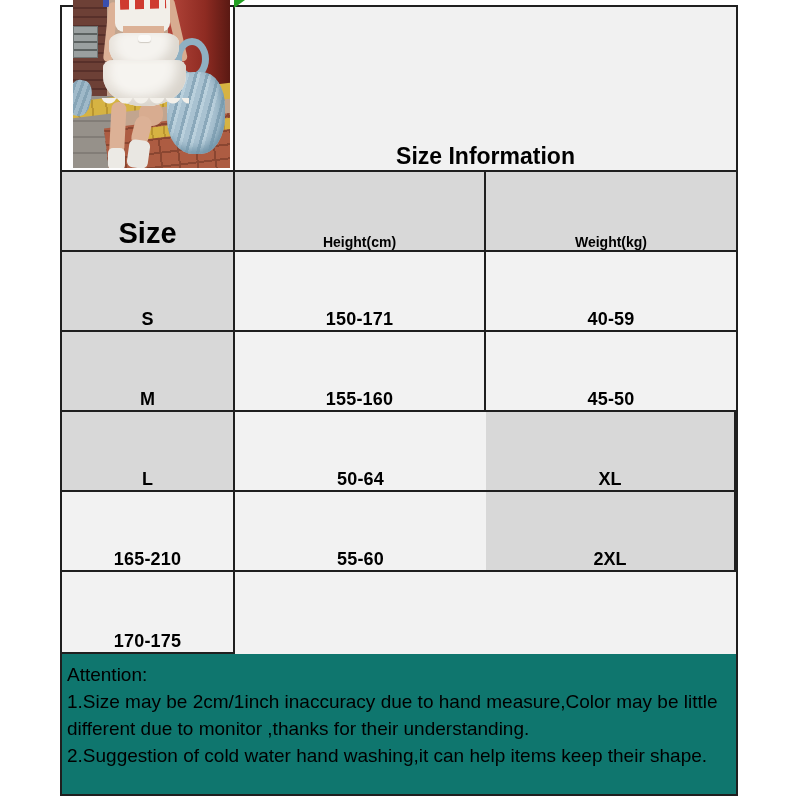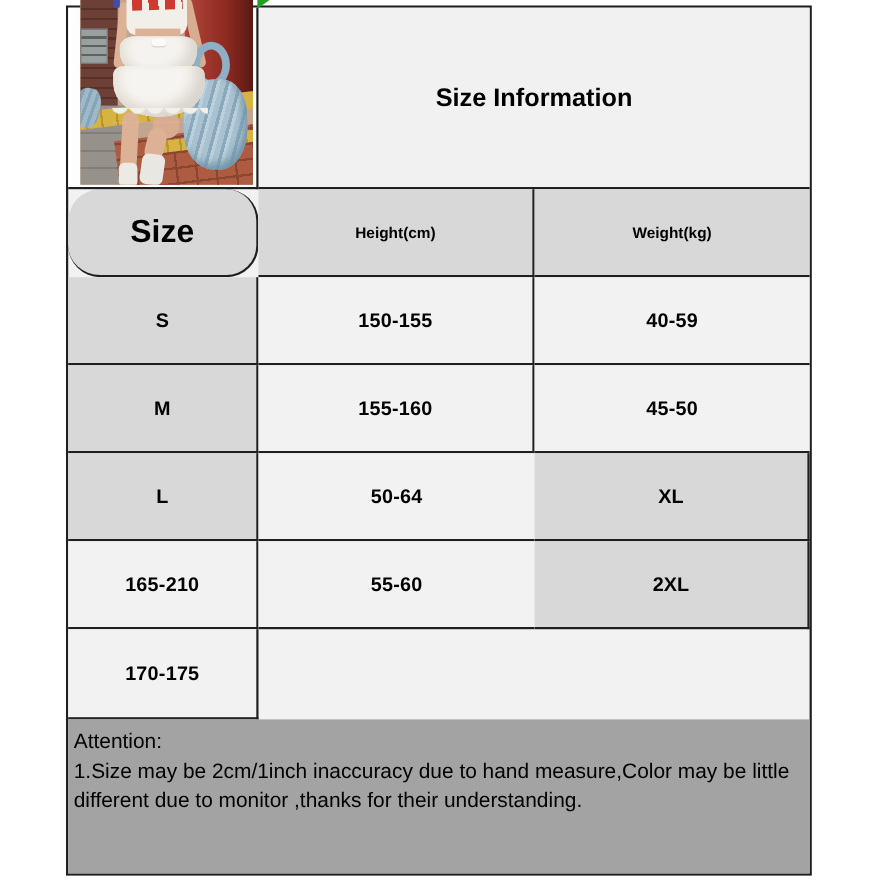--- a/index.html
+++ b/index.html
@@ -14,31 +14,31 @@
   
   .sheet{
     position:absolute;left:60px;top:5px;width:678px;height:791px;
     border:2px solid var(--border);
     display:grid;
     grid-template-columns:173px 251px 250px;
     grid-template-rows:165px 80px 80px 80px 80px 80px 82px 140px;
     background:var(--cell-bg);
   }
   .c{border-right:2px solid var(--border);border-bottom:2px solid var(--border);
-     display:flex;align-items:center;justify-content:center;background:var(--cell-bg);}
+     display:flex;align-items:flex-end;justify-content:center;background:var(--cell-bg);}
   .c.lastcol{border-right:none;}
   .c.head{background:var(--header-bg);font-weight:bold;font-size:14px;}
-  .c.sizehead{font-size:29px;border-radius:29px;}
+  .c.sizehead{font-size:29px;}
   .c.label{background:var(--header-bg);font-weight:bold;font-size:18px;}
   .c.val{font-weight:bold;font-size:18px;letter-spacing:.2px;}
   .photo-cell{background:#fdfdfd;position:relative;overflow:visible;}
   .title-cell{background:var(--title-bg);font-weight:bold;font-size:23px;}
 
   .attention{
-    grid-column:1 / -1;border:none;background:#a3a3a3;
+    grid-column:1 / -1;border:none;background:#0f766e;
     display:block;padding:7px 5px 0 5px;font-size:19px;line-height:27px;
   }
   .attention div{white-space:nowrap;}
 
   
   .green-marker{position:absolute;left:234px;top:0;width:0;height:0;z-index:6;
     border-top:8px solid var(--corner-marker);border-right:11px solid transparent;}
 
   
   .photo{position:absolute;left:11px;top:-7px;width:157px;height:168px;
@@ -139,37 +139,38 @@
     </div>
     <div class="c title-cell lastcol" style="grid-column:2 / 4">
       <span>Size Information</span>
     </div>
 
     <div class="c head sizehead">Size</div>
     <div class="c head">Height(cm)</div>
     <div class="c head lastcol">Weight(kg)</div>
 
     <div class="c label">S</div>
-    <div class="c val">150-155</div>
+    <div class="c val">150-171</div>
     <div class="c val lastcol">40-59</div>
 
     <div class="c label">M</div>
     <div class="c val">155-160</div>
     <div class="c val lastcol">45-50</div>
 
     <div class="c label">L</div>
     <div class="c val lastcol">50-64</div>
 
     <div class="c label">XL</div>
     <div class="c val">165-210</div>
     <div class="c val lastcol">55-60</div>
 
     <div class="c label">2XL</div>
     <div class="c val">170-175</div>
 
     <div class="attention">
       <div>Attention:</div>
       <div>1.Size may be 2cm/1inch inaccuracy due to hand measure,Color may be little</div>
       <div>different due to monitor ,thanks for their understanding.</div>
+      <div>2.Suggestion of cold water hand washing,it can help items keep their shape.</div>
     </div>
 
   </div>
 </div>
 
 </body></html>

